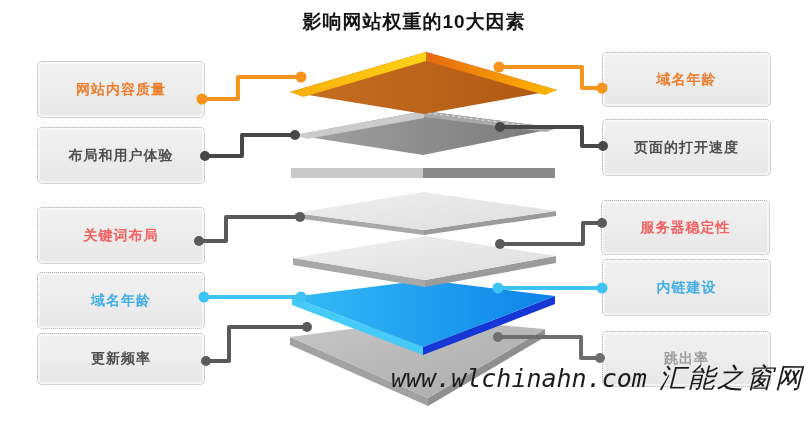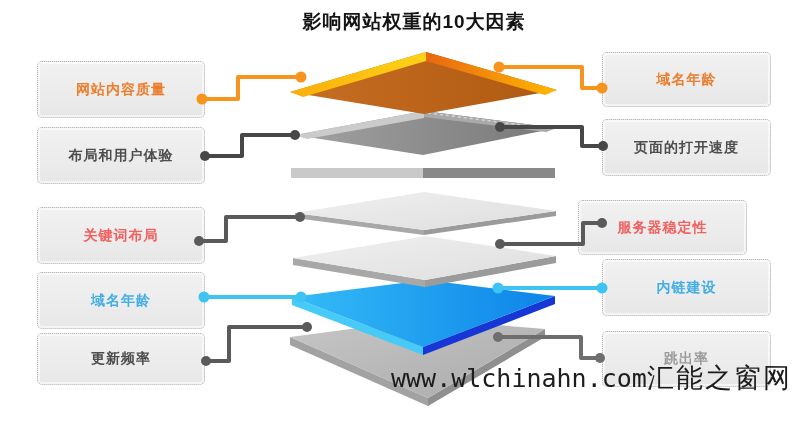--- a/index.html
+++ b/index.html
@@ -15,25 +15,25 @@
   .fbox-label{font-weight:bold;font-size:14px;letter-spacing:1px;white-space:nowrap;}
   
   .Lb0{left:37px;top:61px;width:166px;height:55px;}
   .Lb1{left:37px;top:127px;width:166px;height:55px;}
   .Lb2{left:37px;top:207px;width:166px;height:55px;}
   .Lb3{left:37px;top:272px;width:166px;height:55px;}
   .Lb4{left:37px;top:333px;width:166px;height:50px;}
   
   .Rb0{left:602px;top:52px;width:167px;height:53px;}
   .Rb1{left:602px;top:119px;width:167px;height:55px;text-align:right;}
-  .Rb2{left:578px;top:200px;width:167px;height:53px;}
+  .Rb2{left:601px;top:200px;width:167px;height:53px;}
   .Rb3{left:602px;top:259px;width:167px;height:55px;}
   .Rb4{left:602px;top:331px;width:167px;height:54px;}
   .watermark{position:absolute;left:391px;top:360px;z-index:5;display:flex;
-             align-items:baseline;gap:0;color:#1c1c1c;white-space:nowrap;}
+             align-items:baseline;gap:12px;color:#1c1c1c;white-space:nowrap;font-style:italic;}
   .wm-url{font-family:"DejaVu Sans Mono","Liberation Mono",monospace;font-size:25px;}
   .wm-site{font-size:27px;font-weight:500;letter-spacing:2px;}
 </style>
 </head>
 <body>
 
 <div class="canvas">
 
   <div class="title">影响网站权重的10大因素</div>
 

